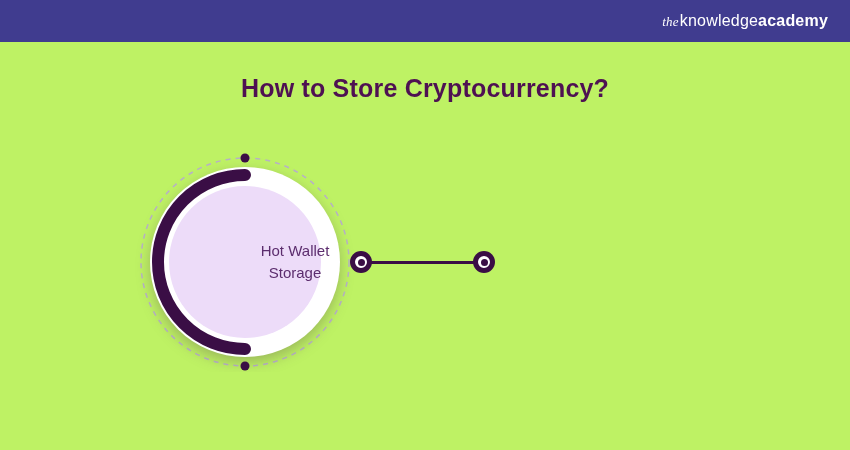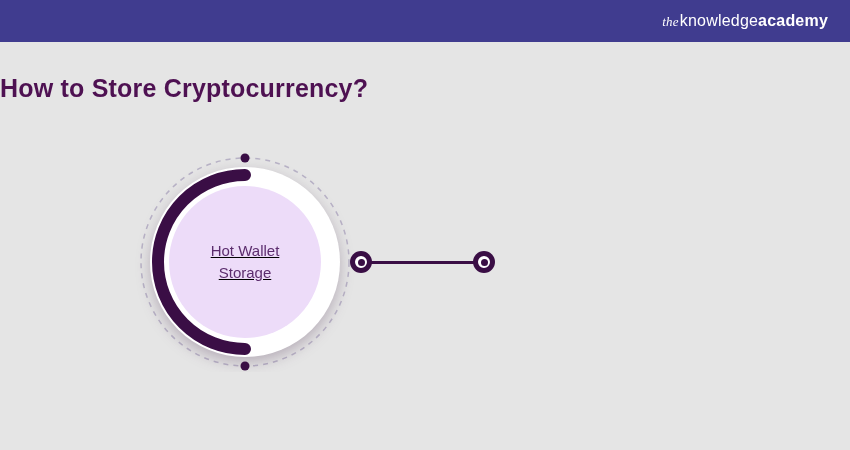--- a/index.html
+++ b/index.html
@@ -3,21 +3,21 @@
 <meta charset="utf-8">
 <style>
   * { margin: 0; padding: 0; box-sizing: border-box; }
   html, body { background: #ffffff; }
   body { font-family: "Liberation Sans", sans-serif; }
 
   .page {
     position: relative;
     width: 850px;
     height: 450px;
-    background: #e5e5e5;
+    background: #bef264;
     overflow: hidden;
   }
 
   
   .header-bar {
     position: absolute;
     top: 0; left: 0;
     width: 850px;
     height: 42px;
     background: #403c8f;
@@ -45,20 +45,21 @@
     font-size: 16px;
     font-weight: 700;
   }
 
   
   .page-title {
     position: absolute;
     top: 74px;
     left: 0;
     width: 850px;
+    text-align: center;
     font-size: 25px;
     font-weight: 700;
     color: #4e1152;
     letter-spacing: 0.2px;
   }
 
   
   .wallet {
     position: absolute;
     width: 220px;
@@ -68,24 +69,23 @@
   .wallet-cold { left: 495px; top: 152px; }
 
   .wallet svg { position: absolute; left: 0; top: 0; }
   .shadowed { filter: drop-shadow(0 5px 7px rgba(60, 30, 70, 0.28)); }
 
   .wallet-label {
     position: absolute;
     inset: 0;
     display: flex;
     align-items: center;
-    justify-content: center;
+    justify-content: flex-end;
     text-align: center;
     pointer-events: none;
-    text-decoration: underline;
   }
   .wallet-label span {
     display: inline-block;
     width: 120px;
     font-size: 15px;
     line-height: 1.5;
     color: #5c2d6e;
   }
 
   

